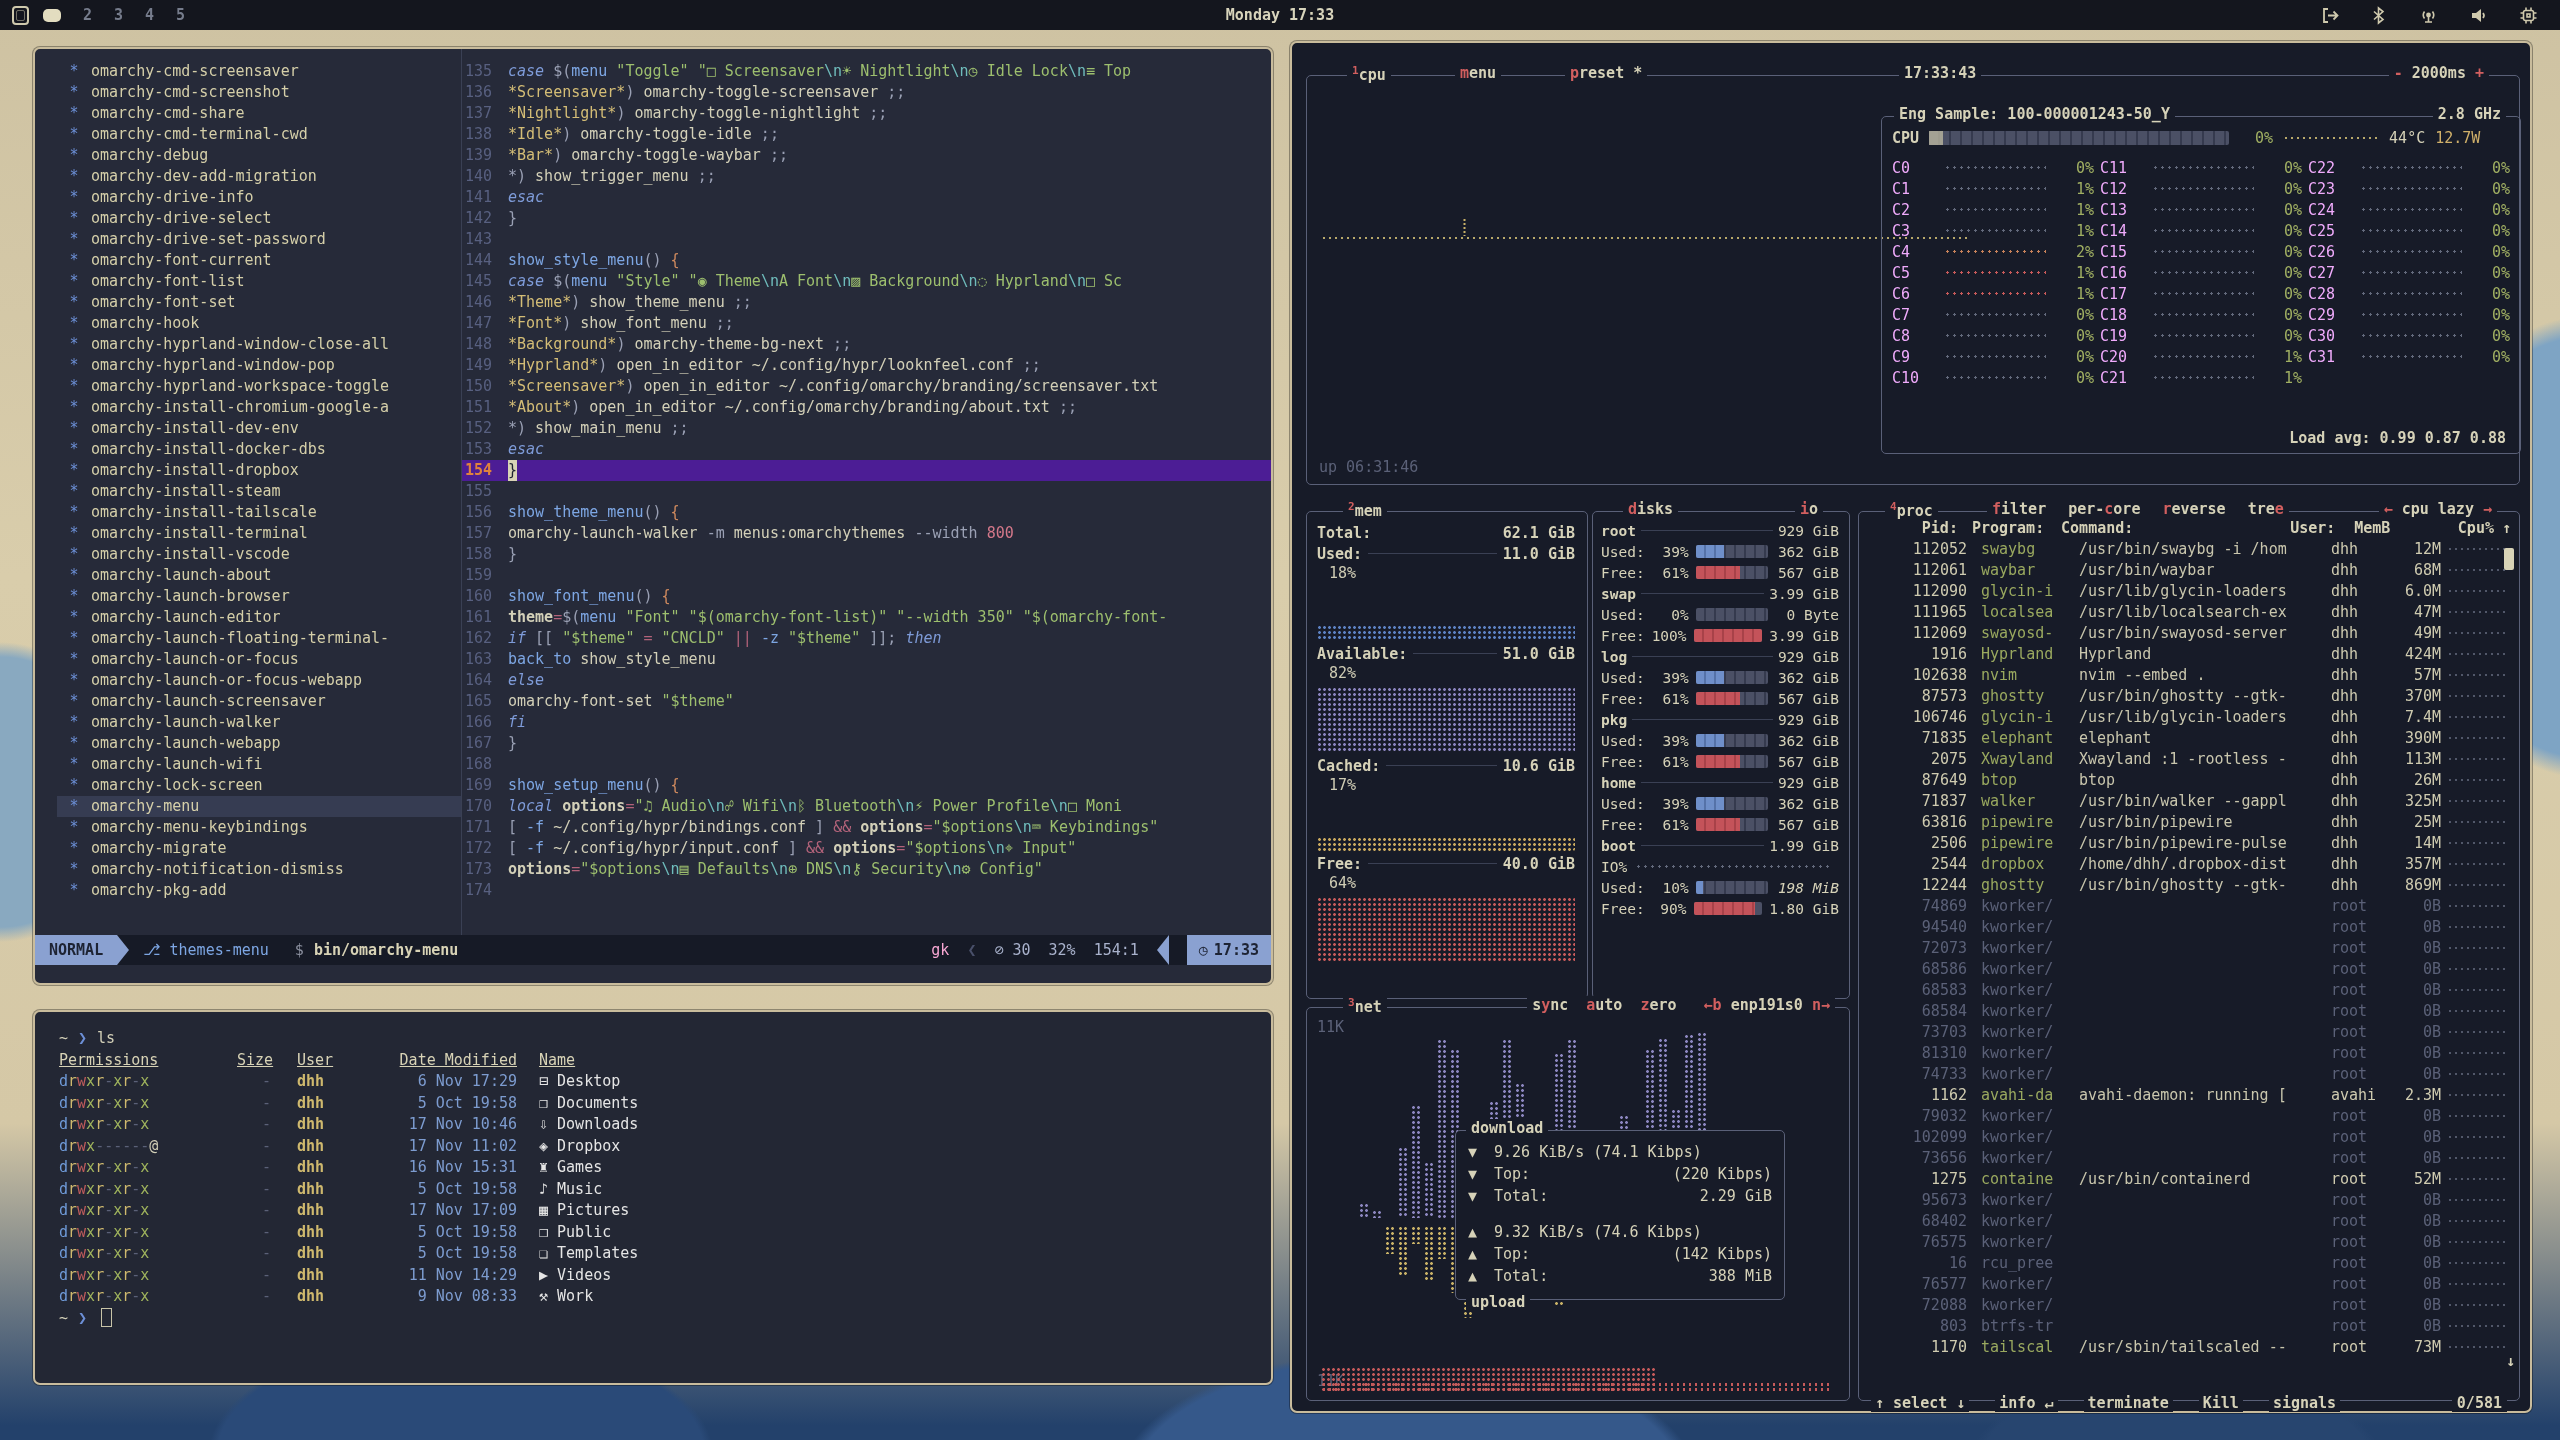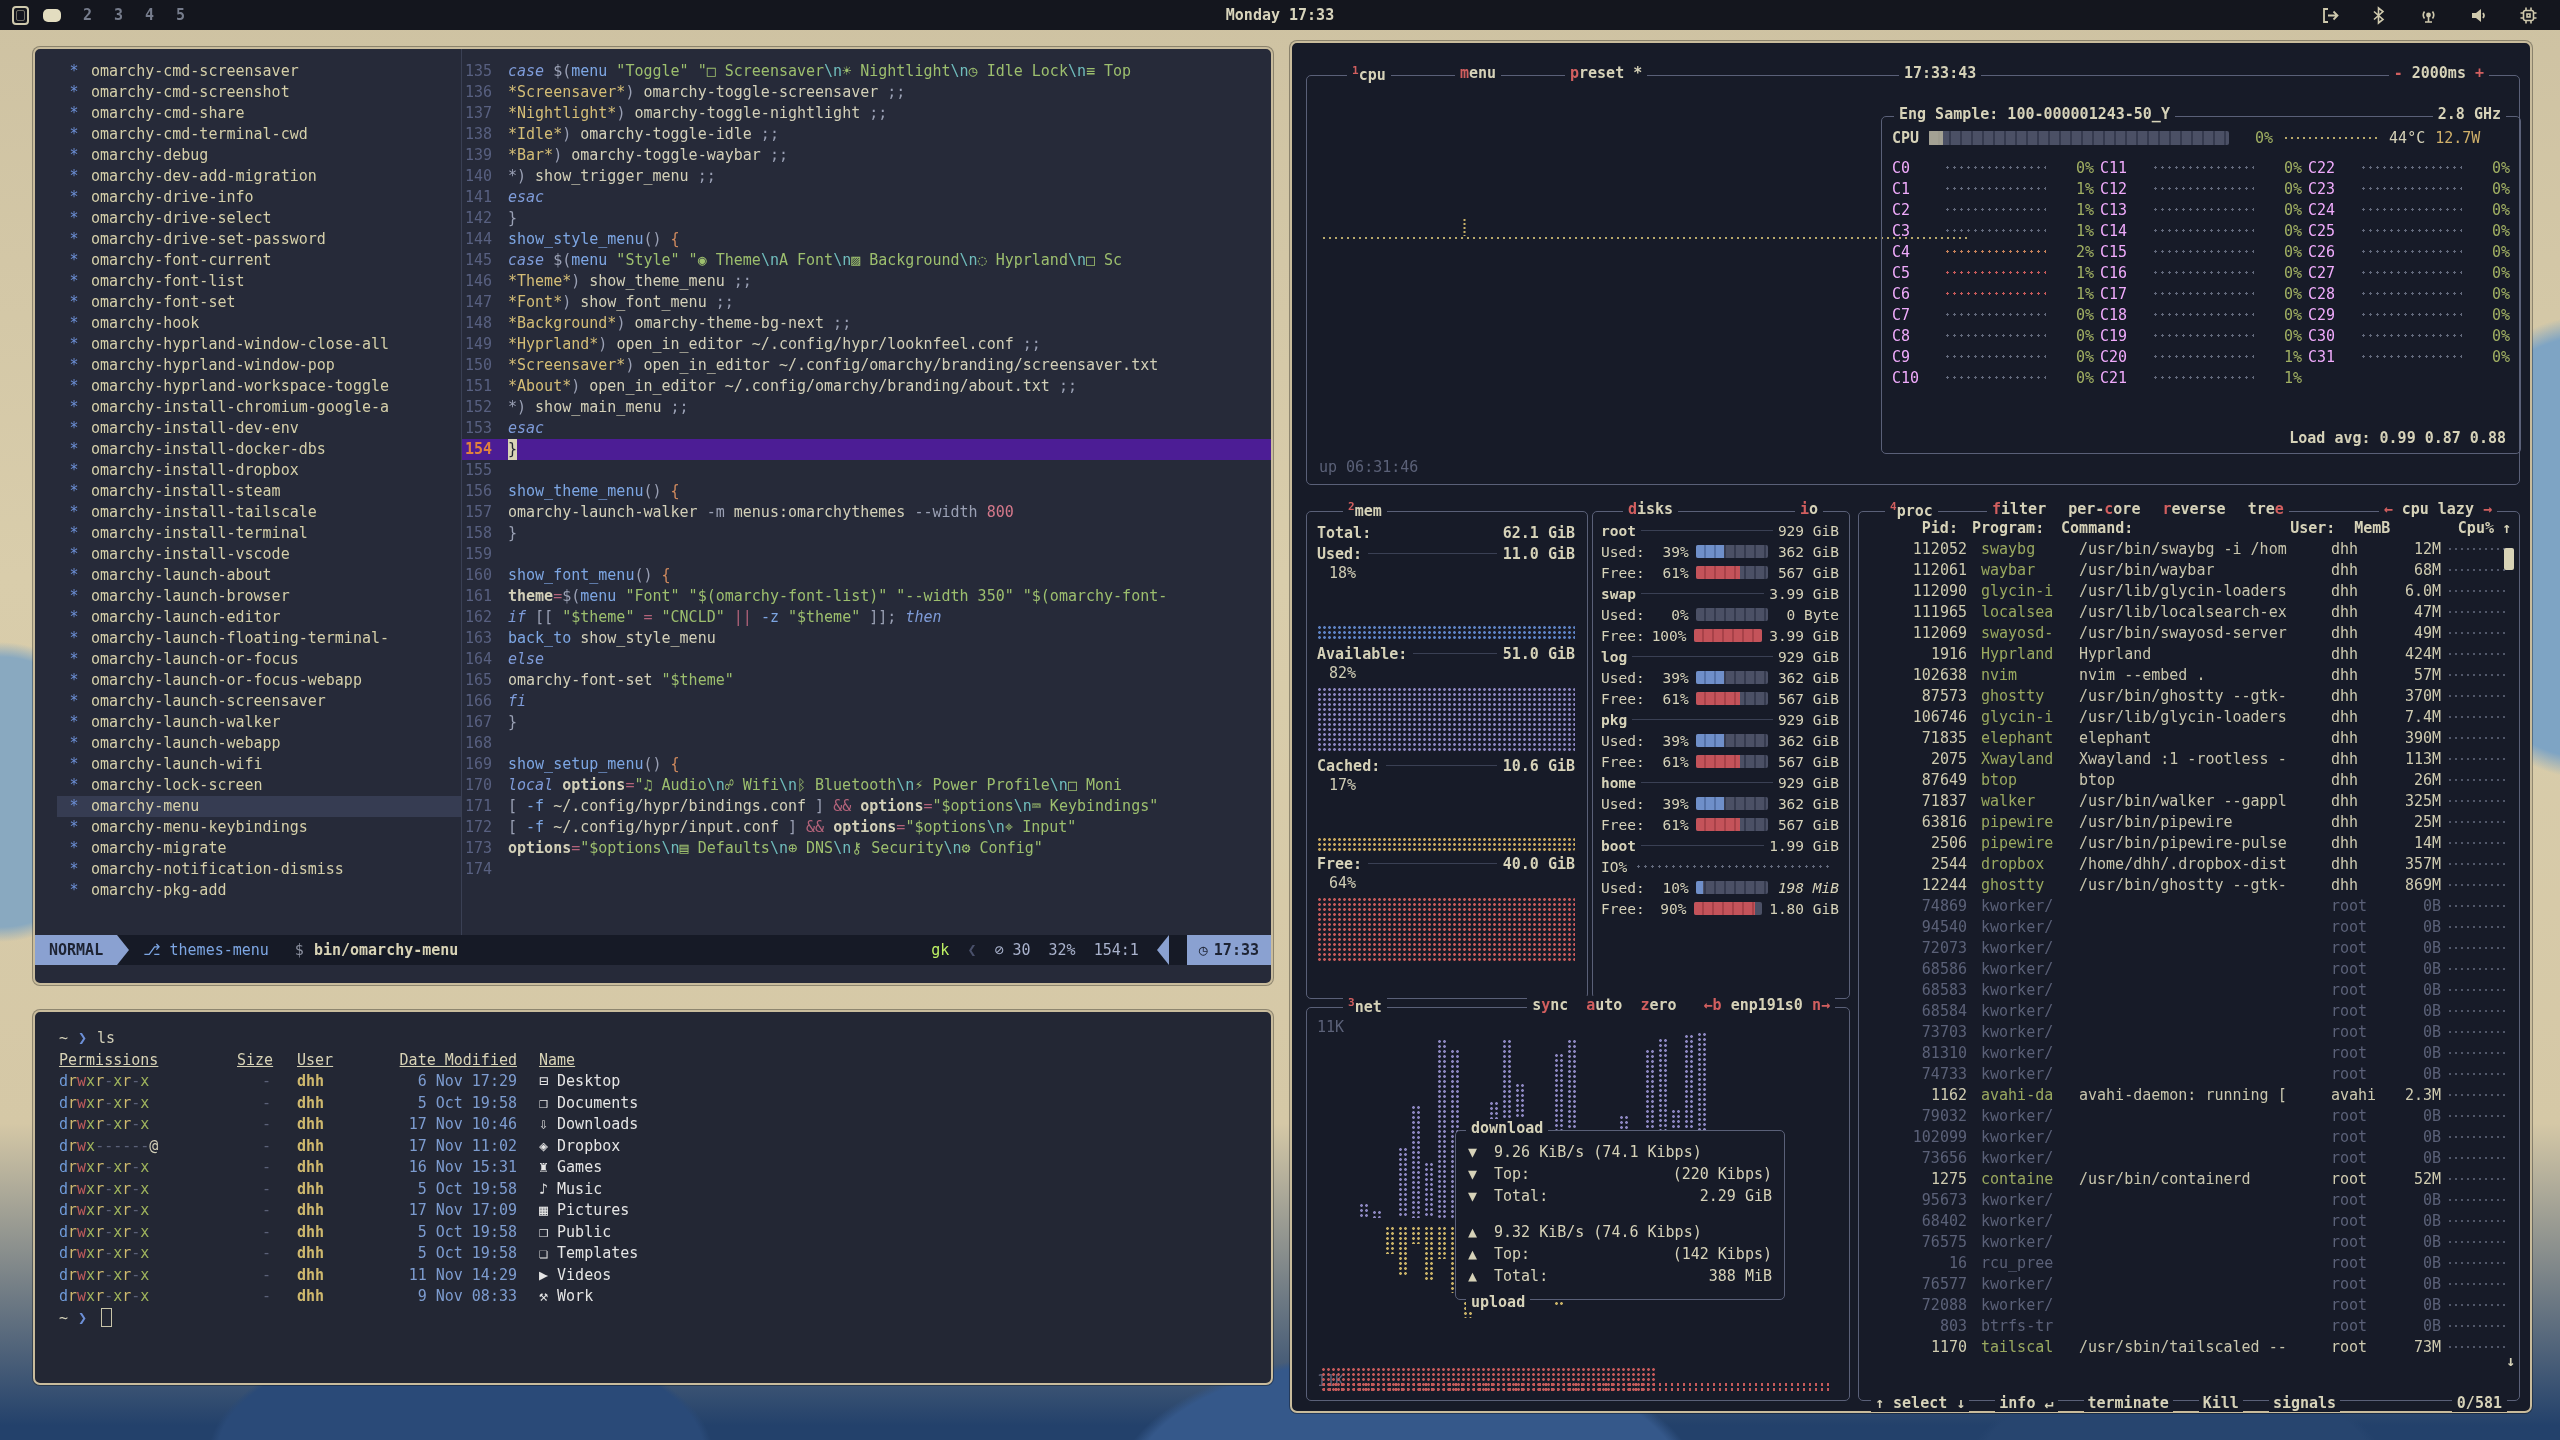--- a/index.html
+++ b/index.html
@@ -60,21 +60,21 @@
   .tk-op{color:#b3637a}
   .tk-brace{color:#d08a5e}
   .statusline{position:absolute;left:0;right:0;bottom:18px;height:30px;background:#161a26;display:flex;align-items:center;font-size:15px;color:#a9b2cc}
   .sl-mode{background:var(--lblue);color:#1d2333;font-weight:bold;padding:0 14px;height:30px;display:flex;align-items:center}
   .sl-arrow-r{width:0;height:0;border-top:15px solid transparent;border-bottom:15px solid transparent;border-left:12px solid var(--lblue)}
   .sl-arrow-l{width:0;height:0;border-top:15px solid transparent;border-bottom:15px solid transparent;border-right:12px solid var(--lblue)}
   .sl-branch{color:#7da6e3;margin-left:14px}
   .sl-file{color:#d8d3b6;margin-left:26px;font-weight:bold}
   .sl-file .dollar{color:#8a8f9e;font-weight:normal;margin-right:10px}
   .sl-right{margin-left:auto;display:flex;align-items:center;gap:18px}
-  .sl-gk{color:#bef264}
+  .sl-gk{color:#f9a8d4}
   .sl-sep{color:#49506a}
   .sl-clock{background:var(--lblue);color:#1d2333;font-weight:bold;padding:0 12px;height:30px;display:flex;align-items:center;gap:6px}
   
   .term-body{padding:16px 0 0 24px;font-size:15px;line-height:21.5px;color:#d3d0b8}
   .t-row{white-space:pre;display:flex}
   .t-prompt .tilde{color:#d3d0b8}.t-prompt .chev{color:#6c8fd6;margin:0 10px}
   .t-head span{text-decoration:underline;color:#d8d3b6}
   .c-perm{width:178px}.c-size{width:60px;text-align:right;padding-right:26px}.c-user{width:64px}
   .c-date{width:178px;text-align:right;padding-right:22px}.c-name{flex:1}
   .p-d{color:#6f9bd9}.p-r{color:#cfb96e}.p-w{color:#c05c5c}.p-x{color:#9fb35c}.p-dash{color:#5b6178}.p-at{color:#d3d0b8}
@@ -382,20 +382,21 @@
       </div>
     <div class="code-pane" id="code-pane">
         <div class="code-line"><span class="lnum">135</span><span class="tk-kw">case </span><span class="tk-pun">$(</span><span class="tk-fn">menu</span><span class="tk-str"> "Toggle" "□ Screensaver</span><span class="tk-esc">\n</span><span class="tk-str">☀ Nightlight</span><span class="tk-esc">\n</span><span class="tk-str">◷ Idle Lock</span><span class="tk-esc">\n</span><span class="tk-str">≡ Top</span></div>
         <div class="code-line"><span class="lnum">136</span><span class="tk-pat">*Screensaver*</span><span class="tk-pun">) </span><span class="tk-cmd">omarchy-toggle-screensaver</span><span class="tk-pun"> ;;</span></div>
         <div class="code-line"><span class="lnum">137</span><span class="tk-pat">*Nightlight*</span><span class="tk-pun">) </span><span class="tk-cmd">omarchy-toggle-nightlight</span><span class="tk-pun"> ;;</span></div>
         <div class="code-line"><span class="lnum">138</span><span class="tk-pat">*Idle*</span><span class="tk-pun">) </span><span class="tk-cmd">omarchy-toggle-idle</span><span class="tk-pun"> ;;</span></div>
         <div class="code-line"><span class="lnum">139</span><span class="tk-pat">*Bar*</span><span class="tk-pun">) </span><span class="tk-cmd">omarchy-toggle-waybar</span><span class="tk-pun"> ;;</span></div>
         <div class="code-line"><span class="lnum">140</span><span class="tk-pun">*) </span><span class="tk-cmd">show_trigger_menu</span><span class="tk-pun"> ;;</span></div>
         <div class="code-line"><span class="lnum">141</span><span class="tk-kw">esac</span></div>
         <div class="code-line"><span class="lnum">142</span><span class="tk-pun">}</span></div>
+        <div class="code-line"><span class="lnum">143</span></div>
         <div class="code-line"><span class="lnum">144</span><span class="tk-fn">show_style_menu</span><span class="tk-pun">() </span><span class="tk-brace">{</span></div>
         <div class="code-line"><span class="lnum">145</span><span class="tk-kw">case </span><span class="tk-pun">$(</span><span class="tk-fn">menu</span><span class="tk-str"> "Style" "◉ Theme</span><span class="tk-esc">\n</span><span class="tk-str">A Font</span><span class="tk-esc">\n</span><span class="tk-str">▨ Background</span><span class="tk-esc">\n</span><span class="tk-str">◌ Hyprland</span><span class="tk-esc">\n</span><span class="tk-str">□ Sc</span></div>
         <div class="code-line"><span class="lnum">146</span><span class="tk-pat">*Theme*</span><span class="tk-pun">) </span><span class="tk-cmd">show_theme_menu</span><span class="tk-pun"> ;;</span></div>
         <div class="code-line"><span class="lnum">147</span><span class="tk-pat">*Font*</span><span class="tk-pun">) </span><span class="tk-cmd">show_font_menu</span><span class="tk-pun"> ;;</span></div>
         <div class="code-line"><span class="lnum">148</span><span class="tk-pat">*Background*</span><span class="tk-pun">) </span><span class="tk-cmd">omarchy-theme-bg-next</span><span class="tk-pun"> ;;</span></div>
         <div class="code-line"><span class="lnum">149</span><span class="tk-pat">*Hyprland*</span><span class="tk-pun">) </span><span class="tk-cmd">open_in_editor ~/.config/hypr/looknfeel.conf</span><span class="tk-pun"> ;;</span></div>
         <div class="code-line"><span class="lnum">150</span><span class="tk-pat">*Screensaver*</span><span class="tk-pun">) </span><span class="tk-cmd">open_in_editor ~/.config/omarchy/branding/screensaver.txt</span></div>
         <div class="code-line"><span class="lnum">151</span><span class="tk-pat">*About*</span><span class="tk-pun">) </span><span class="tk-cmd">open_in_editor ~/.config/omarchy/branding/about.txt</span><span class="tk-pun"> ;;</span></div>
         <div class="code-line"><span class="lnum">152</span><span class="tk-pun">*) </span><span class="tk-cmd">show_main_menu</span><span class="tk-pun"> ;;</span></div>
         <div class="code-line"><span class="lnum">153</span><span class="tk-kw">esac</span></div>

